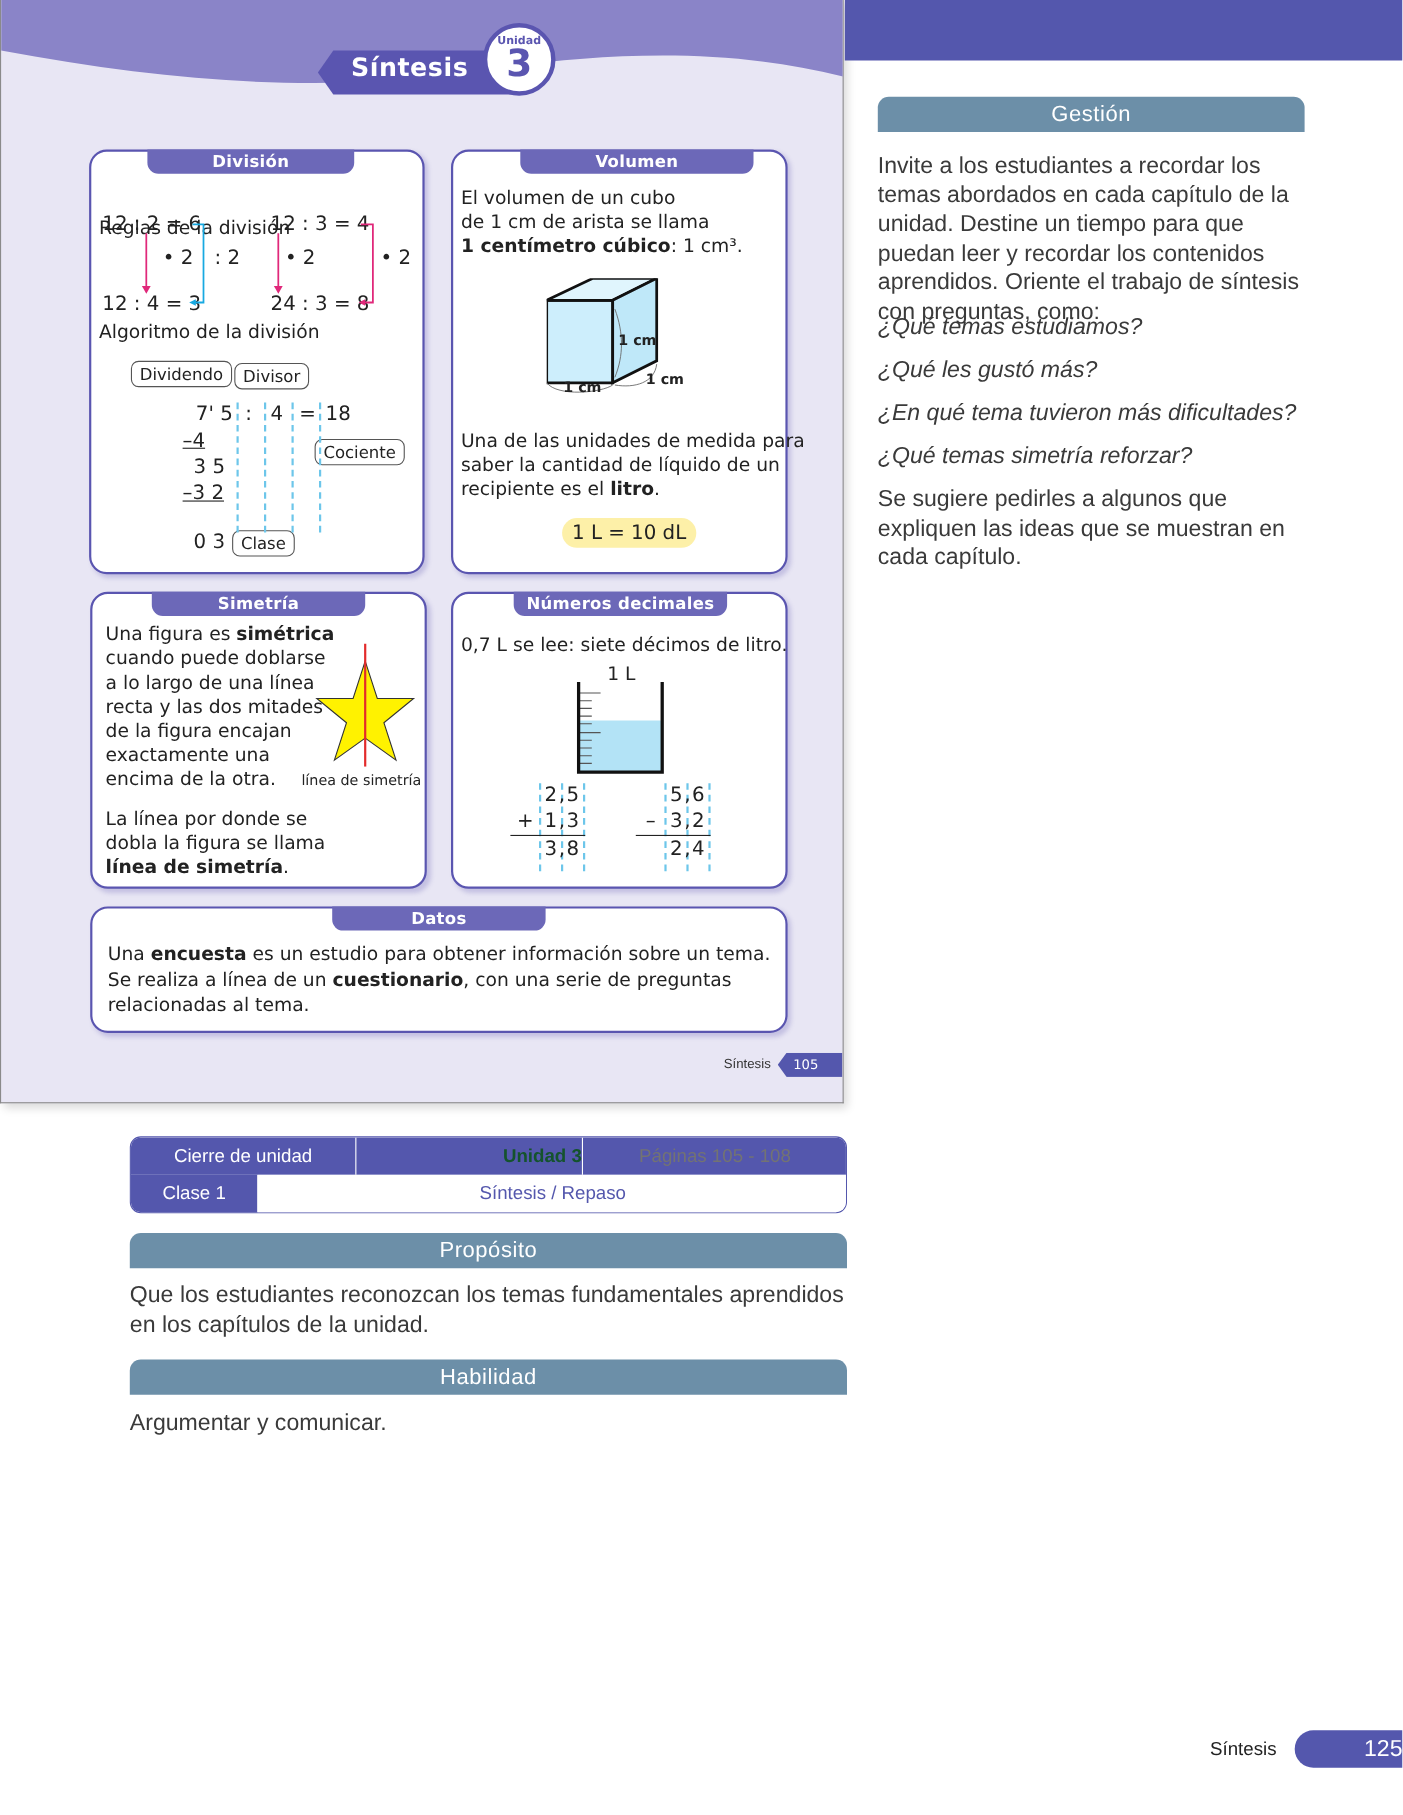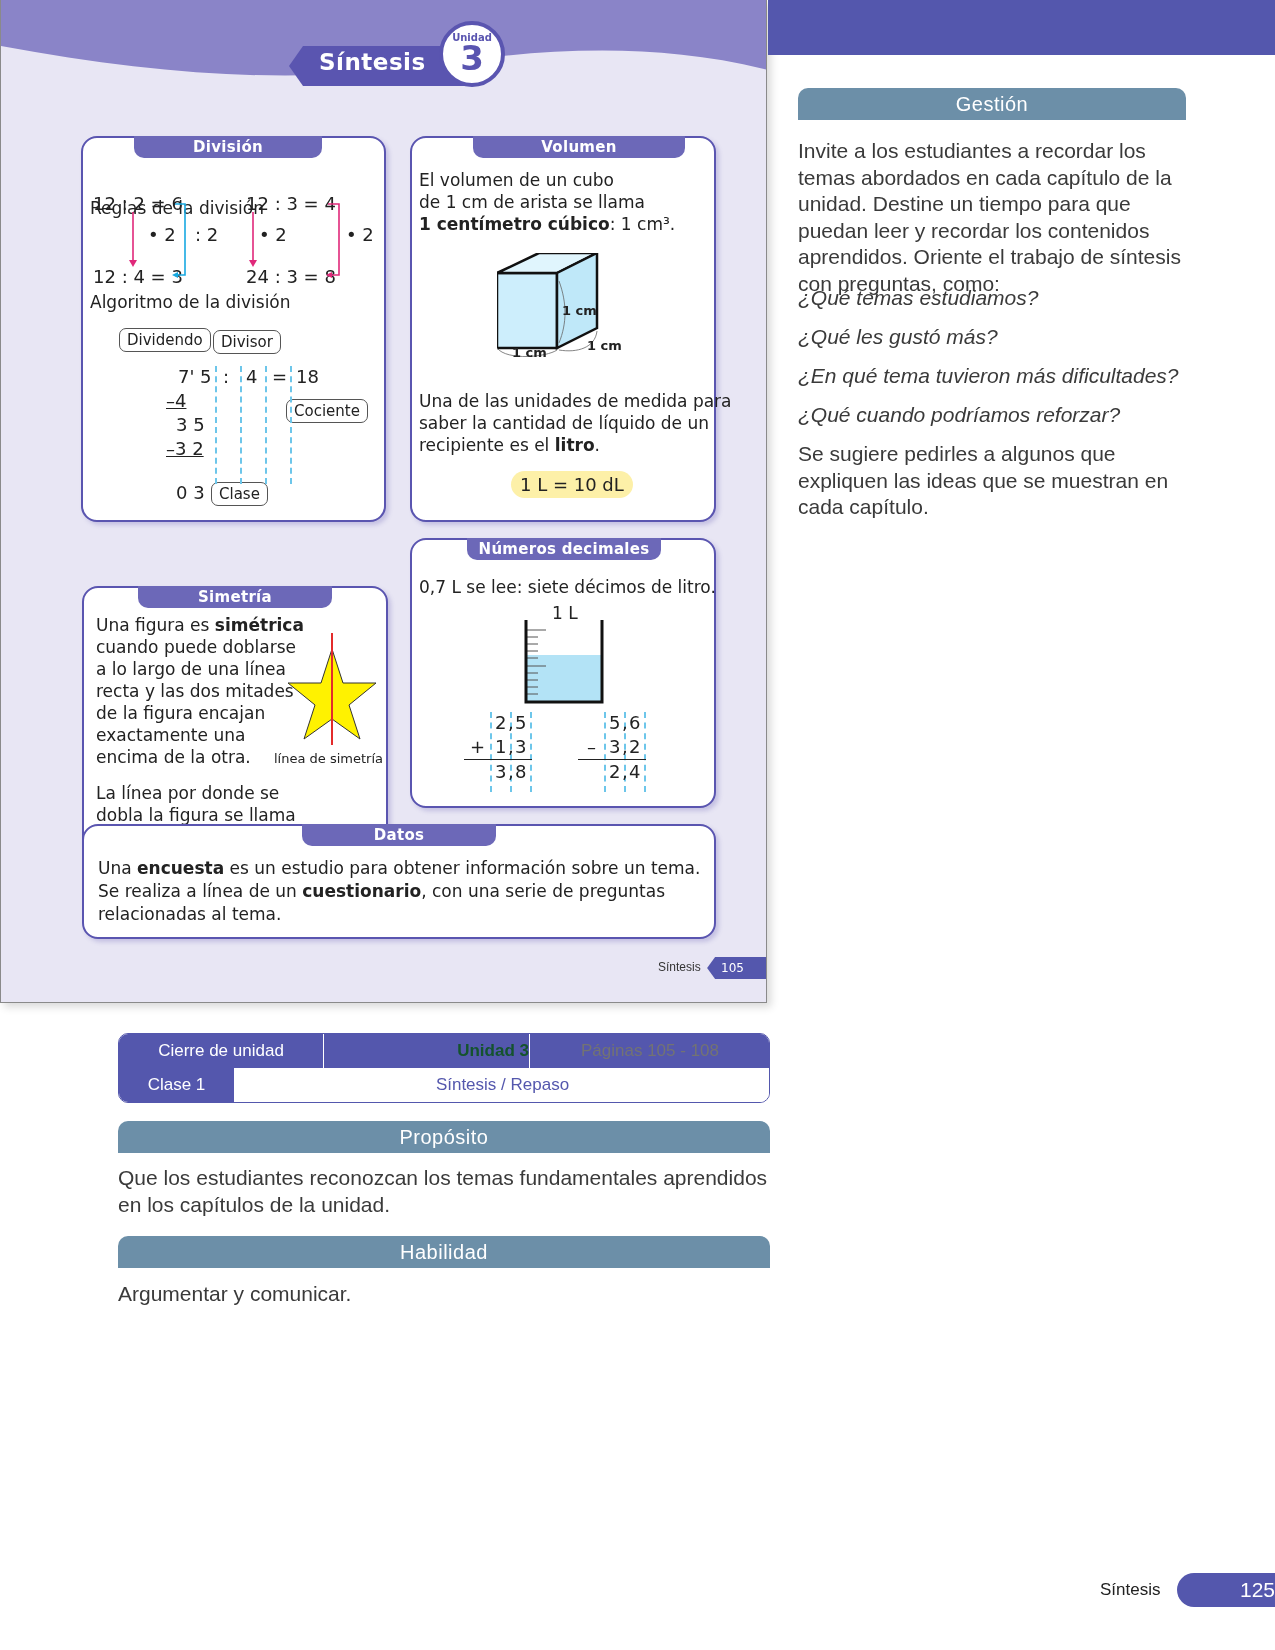--- a/index.html
+++ b/index.html
@@ -103,21 +103,21 @@
     </svg>
     <span class="t" style="left:150px;top:165px;font-size:13px;font-weight:bold;">1 cm</span>
     <span class="t" style="left:100px;top:207px;font-size:13px;font-weight:bold;">1 cm</span>
     <span class="t" style="left:175px;top:200px;font-size:13px;font-weight:bold;">1 cm</span>
     <span class="t" style="left:7px;top:253px;">Una de las unidades de medida para</span>
     <span class="t" style="left:7px;top:275px;">saber la cantidad de líquido de un</span>
     <span class="t" style="left:7px;top:297px;"><span>recipiente es el </span><b>litro</b><span>.</span></span>
     <div class="abs" style="left:99px;top:333px;padding:3px 9px;background:#fdf0a8;border-radius:14px;font-size:18px;white-space:nowrap;">1 L = 10 dL</div>
   </div>
 
-  <div class="card" style="left:81px;top:538px;width:306px;height:270px;margin-top:48px;">
+  <div class="card" style="left:81px;top:538px;width:306px;height:270px;">
     <div class="card-tab" style="left:54px;width:194px;">Simetría</div>
     <span class="t" style="left:12px;top:27px;"><span>Una figura es </span><b>simétrica</b></span>
     <span class="t" style="left:12px;top:49px;">cuando puede doblarse</span>
     <span class="t" style="left:12px;top:71px;">a lo largo de una línea</span>
     <span class="t" style="left:12px;top:93px;">recta y las dos mitades</span>
     <span class="t" style="left:12px;top:115px;">de la figura encajan</span>
     <span class="t" style="left:12px;top:137px;">exactamente una</span>
     <span class="t" style="left:12px;top:159px;">encima de la otra.</span>
     <svg class="abs" style="left:202px;top:45px" width="92" height="112">
       <polygon points="46,16 57,50 90,50 63,72 74,106 46,86 18,106 29,72 2,50 35,50" fill="#fff200" stroke="#333" stroke-width="1"></polygon>
@@ -192,21 +192,21 @@
   <div class="footer-105">105</div>
 </div>
 
 <div class="topbar"></div>
 
 <div class="section-head" style="left:798px;top:88px;width:388px;">Gestión</div>
 <div class="para" style="left:798px;top:138px;width:400px;">Invite a los estudiantes a recordar los temas abordados en cada capítulo de la unidad. Destine un tiempo para que puedan leer y recordar los contenidos aprendidos. Oriente el trabajo de síntesis con preguntas, como:</div>
 <div class="para ital" style="left:798px;top:285px;">¿Qué temas estudiamos?</div>
 <div class="para ital" style="left:798px;top:324px;">¿Qué les gustó más?</div>
 <div class="para ital" style="left:798px;top:363px;">¿En qué tema tuvieron más dificultades?</div>
-<div class="para ital" style="left:798px;top:402px;">¿Qué cuando podríamos reforzar?</div>
+<div class="para ital" style="left:798px;top:402px;">¿Qué temas simetría reforzar?</div>
 <div class="para" style="left:798px;top:441px;width:390px;">Se sugiere pedirles a algunos que expliquen las ideas que se muestran en cada capítulo.</div>
 
 <div class="abs" style="left:118px;top:1033px;width:652px;height:70px;border:1.5px solid #5457ad;border-radius:10px;overflow:hidden;box-sizing:border-box;font-family:'Liberation Sans',sans-serif;font-size:17px;">
   <div class="abs" style="left:0;top:0;width:652px;height:34px;background:#5457ad;"></div>
   <div class="abs" style="left:0;top:0;width:204px;height:34px;line-height:34px;text-align:center;color:#fff;">Cierre de unidad</div>
   <div class="abs" style="left:204px;top:0;width:1px;height:34px;background:#fff;"></div>
   <div class="abs" style="left:205px;top:0;width:205px;height:34px;line-height:34px;text-align:right;color:#14532d;font-weight:bold;">Unidad 3</div>
   <div class="abs" style="left:410px;top:0;width:1px;height:34px;background:#fff;"></div>
   <div class="abs" style="left:411px;top:0;width:240px;height:34px;line-height:34px;text-align:center;color:#737373;">Páginas 105 - 108</div>
   <div class="abs" style="left:0;top:34px;width:115px;height:36px;line-height:34px;text-align:center;color:#fff;background:#5457ad;">Clase 1</div>

